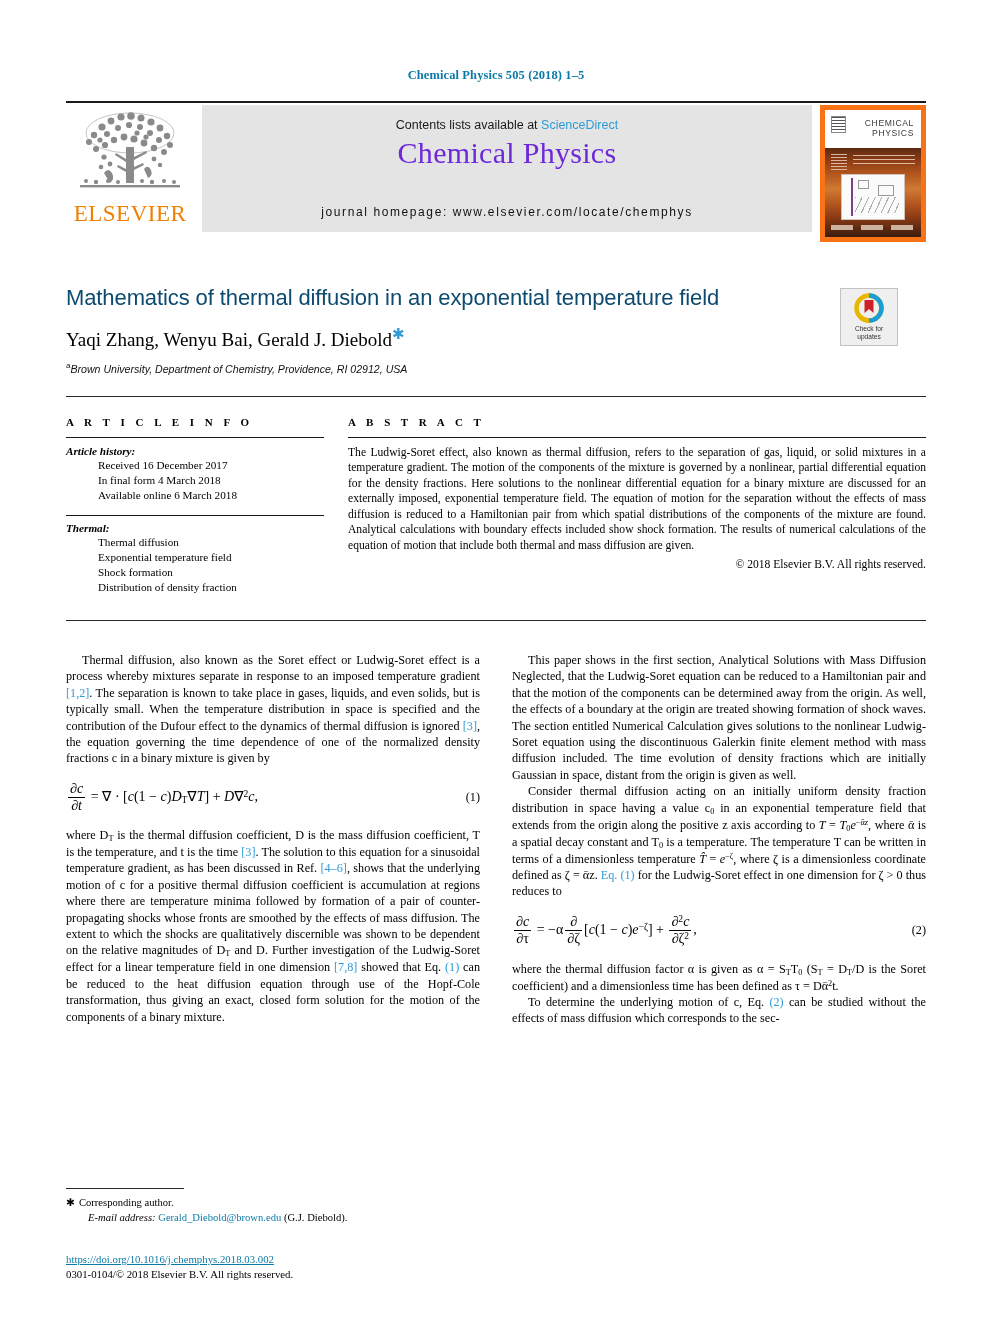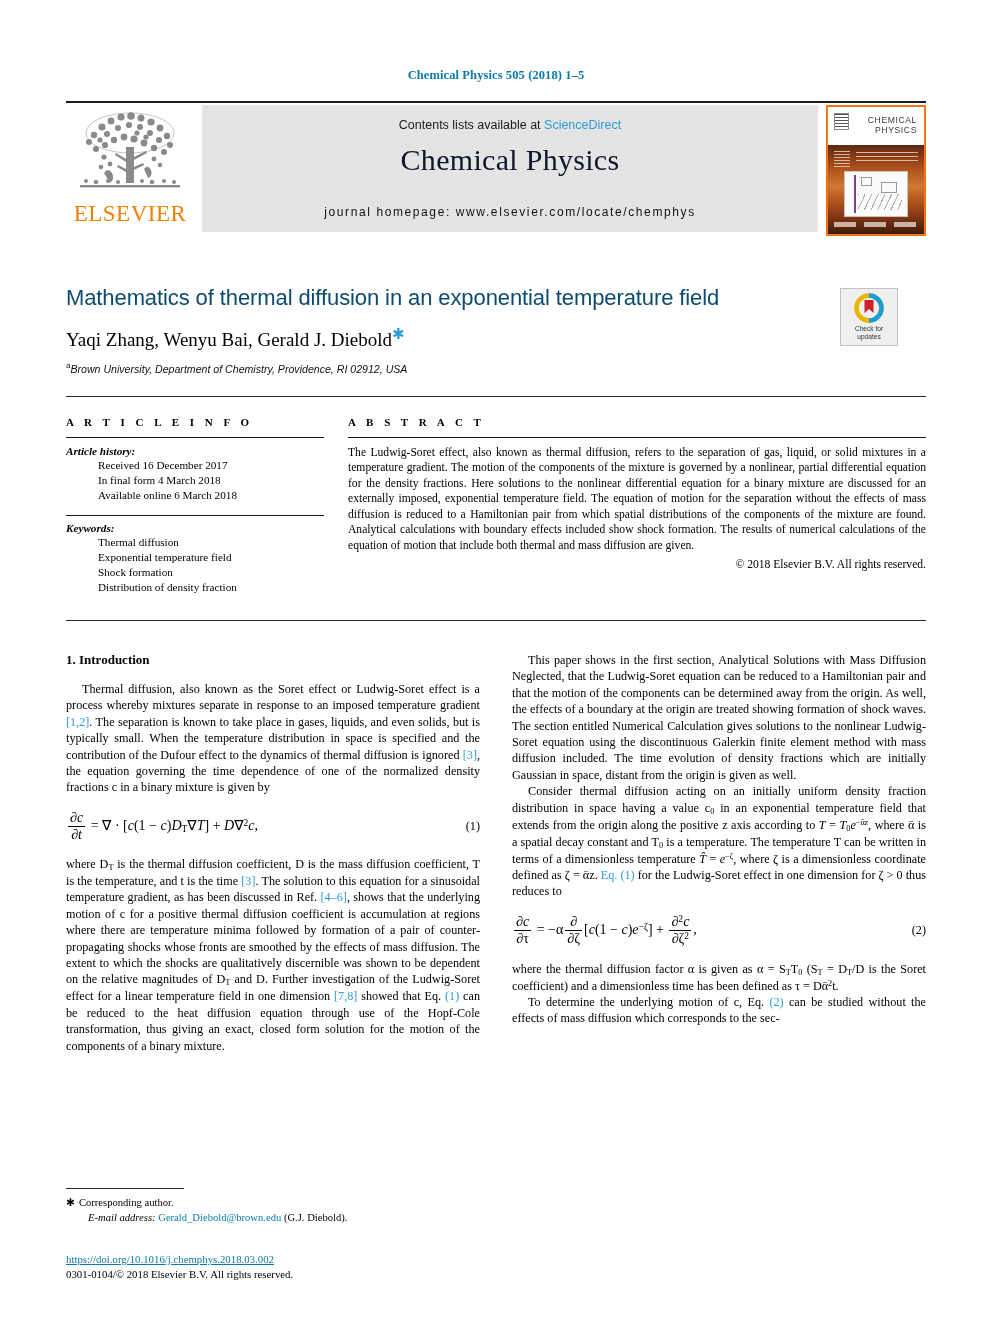--- a/index.html
+++ b/index.html
@@ -90,43 +90,43 @@
     text-align: center;
     font-family: "Liberation Sans", sans-serif;
     font-size: 12.5px;
     color: #1a1a1a;
   }
   .contents-line .sd-link {
     color: #2e9bd6;
   }
   .journal-title {
     position: absolute;
-    top: 38px;
+    top: 31px;
     left: 0; right: 0;
     text-align: center;
     font-family: "Liberation Serif", serif;
     font-size: 30px;
-    color: #0f172a;
+    color: #6d28d9;
     letter-spacing: 0.3px;
   }
   .homepage-line {
     position: absolute;
     top: 100px;
     left: 0; right: 0;
     text-align: center;
     font-family: "Liberation Sans", sans-serif;
     font-size: 12px;
     color: #111111;
     letter-spacing: 1.6px;
   }
   .cover-thumb {
     flex: 0 0 96px;
     width: 96px;
     height: 127px;
-    border: 2px solid #f97316;
+    border: 5px solid #f97316;
     position: relative;
     overflow: hidden;
     background: #ffffff;
   }
   .cover-top {
     position: absolute;
     top: 0; left: 0; right: 0;
     height: 38px;
     background: #ffffff;
   }
@@ -570,41 +570,40 @@
 
   <div class="info-abstract">
     <div class="col-info">
       <div class="sec-label">A R T I C L E   I N F O</div>
       <div class="thin-rule"></div>
       <div class="info-head">Article history:</div>
       <div class="info-line">Received 16 December 2017</div>
       <div class="info-line">In final form 4 March 2018</div>
       <div class="info-line">Available online 6 March 2018</div>
       <div class="kw-rule"></div>
-      <div class="info-head">Keywords:</div>
+      <div class="info-head">Thermal:</div>
       <div class="info-line">Thermal diffusion</div>
       <div class="info-line">Exponential temperature field</div>
       <div class="info-line">Shock formation</div>
       <div class="info-line">Distribution of density fraction</div>
     </div>
 
     <div class="col-abstract">
       <div class="sec-label">A B S T R A C T</div>
       <div class="thin-rule"></div>
       <div class="abstract-text">The Ludwig-Soret effect, also known as thermal diffusion, refers to the separation of gas, liquid, or solid mixtures in a temperature gradient. The motion of the components of the mixture is governed by a nonlinear, partial differential equation for the density fractions. Here solutions to the nonlinear differential equation for a binary mixture are discussed for an externally imposed, exponential temperature field. The equation of motion for the separation without the effects of mass diffusion is reduced to a Hamiltonian pair from which spatial distributions of the components of the mixture are found. Analytical calculations with boundary effects included show shock formation. The results of numerical calculations of the equation of motion that include both thermal and mass diffusion are given.</div>
       <div class="copyright-line">© 2018 Elsevier B.V. All rights reserved.</div>
     </div>
   </div>
 
   <div class="abs-bottom-rule"></div>
 
   <div class="body-cols">
 
     <div class="bcol">
-      <div class="h2">1. Introduction</div>
 
       <p class="body"><span>Thermal diffusion, also known as the Soret effect or Ludwig-Soret effect is a process whereby mixtures separate in response to an imposed temperature gradient </span><span class="ref">[1,2]</span><span>. The separation is known to take place in gases, liquids, and even solids, but is typically small. When the temperature distribution in space is specified and the contribution of the Dufour effect to the dynamics of thermal diffusion is ignored </span><span class="ref">[3]</span><span>, the equation governing the time dependence of one of the normalized density fractions c in a binary mixture is given by</span></p>
 
       <div class="equation">
         <div class="eq-body">
           <span class="frac">
               <span class="num">∂<i class="mi">c</i></span>
               <span class="den">∂<i class="mi">t</i></span>
             </span>
           = ∇ · [<i class="mi">c</i>(1 − <i class="mi">c</i>)<i class="mi">D</i><sub class="s">T</sub>∇<i class="mi">T</i>] + <i class="mi">D</i>∇<sup class="s">2</sup><i class="mi">c</i>,

